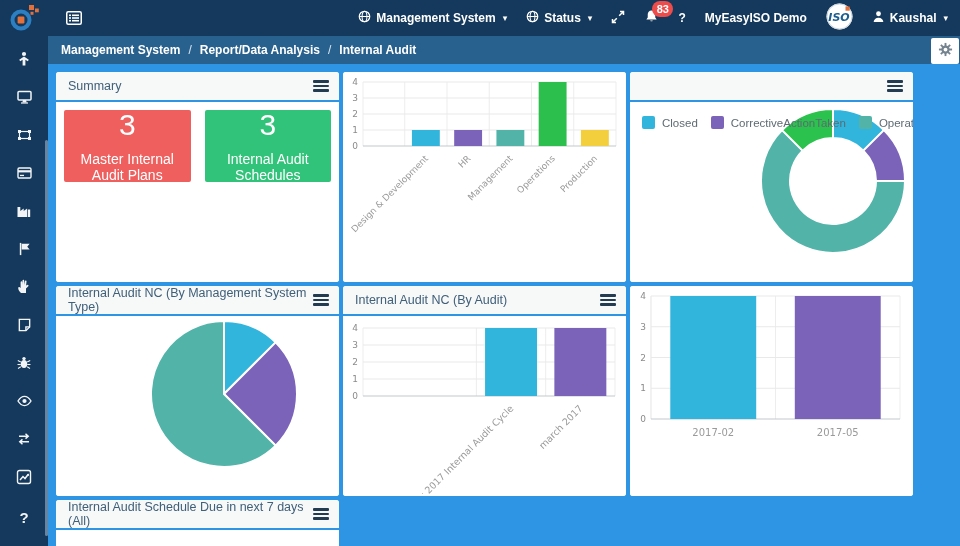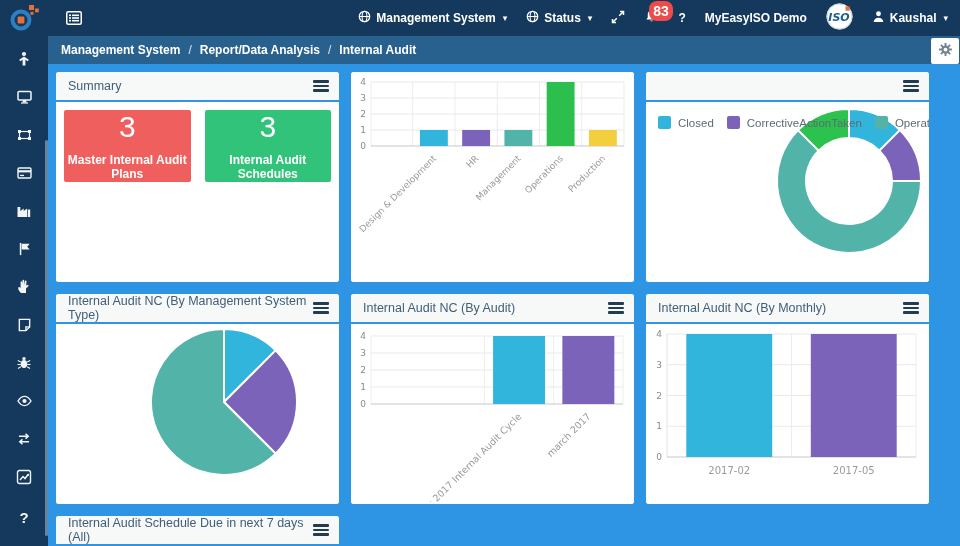--- a/index.html
+++ b/index.html
@@ -7,49 +7,49 @@
   body{font-family:"Liberation Sans","DejaVu Sans",sans-serif;background:#2e95e4;-webkit-font-smoothing:antialiased}
 
   
   .navbar{height:36px;background:#14395c;display:flex;align-items:center;padding:0 12px 0 8px;color:#fff}
   .logo{width:34px;height:32px;display:flex;align-items:center;cursor:pointer}
   .nav-toggle{margin-left:24px;cursor:pointer;display:flex;align-items:center}
   .nav-right{margin-left:auto;display:flex;align-items:center;gap:19px}
   .nav-item{display:flex;align-items:center;gap:5px;font-size:12px;font-weight:700;color:#fff;cursor:pointer;white-space:nowrap}
   .caret{font-size:9px;margin-left:2px}
   .bell-wrap{position:relative}
-  .badge{position:absolute;top:-8px;right:-14px;background:#ee4b4b;color:#fff;font-size:14px;font-weight:700;padding:1.5px 4.5px;border-radius:8px;line-height:1.2}
+  .badge{position:absolute;top:-8px;right:-14px;background:#ee4b4b;color:#fff;font-size:11px;font-weight:700;padding:1.5px 4.5px;border-radius:8px;line-height:1.2}
   .brand{font-size:12px}
 
   
   .main-row{display:flex;height:510px}
   .sidebar{width:48px;background:#14395c;position:relative;padding-top:6px;flex:none}
   .side-item{width:48px;height:38px;display:flex;align-items:center;justify-content:center;cursor:pointer;opacity:.95}
   .side-help{color:#fff;font-size:15px;font-weight:700}
   .side-scroll{position:absolute;right:0;top:104px;width:3px;height:396px;background:rgba(165,195,220,.55);border-radius:2px}
 
   .right-col{flex:1;display:flex;flex-direction:column;min-width:0}
   .crumbbar{height:28px;background:#28618e;display:flex;align-items:center;padding:0 1px 0 13px;gap:8px;color:#fff;font-size:12px;font-weight:700;flex:none}
   .crumb{cursor:pointer}
   .crumb-sep{color:#d9e6f2;font-weight:400}
   .gear-btn{margin-left:auto;width:28px;height:26px;background:#fff;border-radius:2px;display:flex;align-items:center;justify-content:center;cursor:pointer;margin-top:1px}
 
   
-  .content{flex:1;padding:8px;display:grid;grid-template-columns:repeat(3,283px);grid-auto-rows:210px;gap:12px;align-content:start;overflow:hidden}
+  .content{flex:1;padding:8px;display:grid;grid-template-columns:repeat(3,283px);grid-auto-rows:210px;gap:4px;align-content:start;overflow:hidden}
   .card{background:#fff;border-radius:3px;overflow:hidden;display:flex;flex-direction:column}
   .card-head{height:30px;flex:none;background:#f7f8f8;border-bottom:2px solid #2e95e4;display:flex;align-items:center;padding:0 10px 0 12px}
   .card-title{font-size:12.5px;color:#40607a}
   .burger{margin-left:auto;cursor:pointer;padding:2px 0}
   .burger i{display:block;width:16px;height:2.5px;background:#243c52;margin:2.2px 0;border-radius:1px}
   .card-body{flex:1;position:relative;background:#fff;overflow:hidden}
 
   .tiles{display:flex;gap:14px;margin:8px}
   .tile{flex:1;height:72px;border-radius:2px;color:#fff;display:flex;flex-direction:column;align-items:center;justify-content:center;cursor:pointer;text-align:center}
   .tile-num{font-size:30px;font-weight:400;line-height:1.05}
-  .tile-label{font-size:12px;font-weight:700;margin-top:11px}
+  .tile-label{font-size:14px;font-weight:400;margin-top:11px}
 
   .legend{position:absolute;top:14px;left:12px;display:flex;flex-direction:row;gap:13px;z-index:2}
   .leg-row{display:flex;align-items:center;gap:7px}
   .leg-swatch{width:13px;height:13px;border-radius:2px;flex:none}
   .leg-label{font-size:11.5px;color:#5e6b73}
 
   svg.chart{display:block;width:283px;height:178px}
   svg text{font-family:"DejaVu Sans","Liberation Sans",sans-serif}
 </style>
 </head>
@@ -401,28 +401,20 @@
               <text x="15" y="15" text-anchor="end" font-size="9" fill="#8b8b8b">4</text>
               <rect x="142.0625" y="12" width="51.974999999999994" height="68" fill="#31b5dc"></rect>
               <rect x="211.3625" y="12" width="51.974999999999994" height="68" fill="#7a63b9"></rect>
               <text x="171.05" y="93" text-anchor="end" font-size="9.5" fill="#9a9a9a" transform="rotate(-45 171.05 93)">January 2017 Internal Audit Cycle</text>
               <text x="240.35" y="93" text-anchor="end" font-size="9.5" fill="#9a9a9a" transform="rotate(-45 240.35 93)">march 2017</text>
             </svg>
         </div>
       </section>
 
       <section class="card">
-        <div class="card-head">
-          <span class="card-title">Internal Audit NC (By Monthly)</span>
-          <span class="burger">
-              <i></i>
-              <i></i>
-              <i></i>
-            </span>
-        </div>
         <div class="card-body">
           <svg class="chart" viewBox="0 0 283 178">
               <line x1="21" y1="10" x2="21" y2="133" stroke="#ededed"></line>
               <line x1="21" y1="10" x2="21" y2="133" stroke="#ededed"></line>
               <line x1="145.5" y1="10" x2="145.5" y2="133" stroke="#ededed"></line>
               <line x1="270" y1="10" x2="270" y2="133" stroke="#ededed"></line>
               <line x1="21" y1="133" x2="270" y2="133" stroke="#c3c9cc"></line>
               <text x="16" y="136" text-anchor="end" font-size="9" fill="#8b8b8b">0</text>
               <line x1="21" y1="102.25" x2="270" y2="102.25" stroke="#e9e9e9"></line>
               <text x="16" y="105.25" text-anchor="end" font-size="9" fill="#8b8b8b">1</text>

